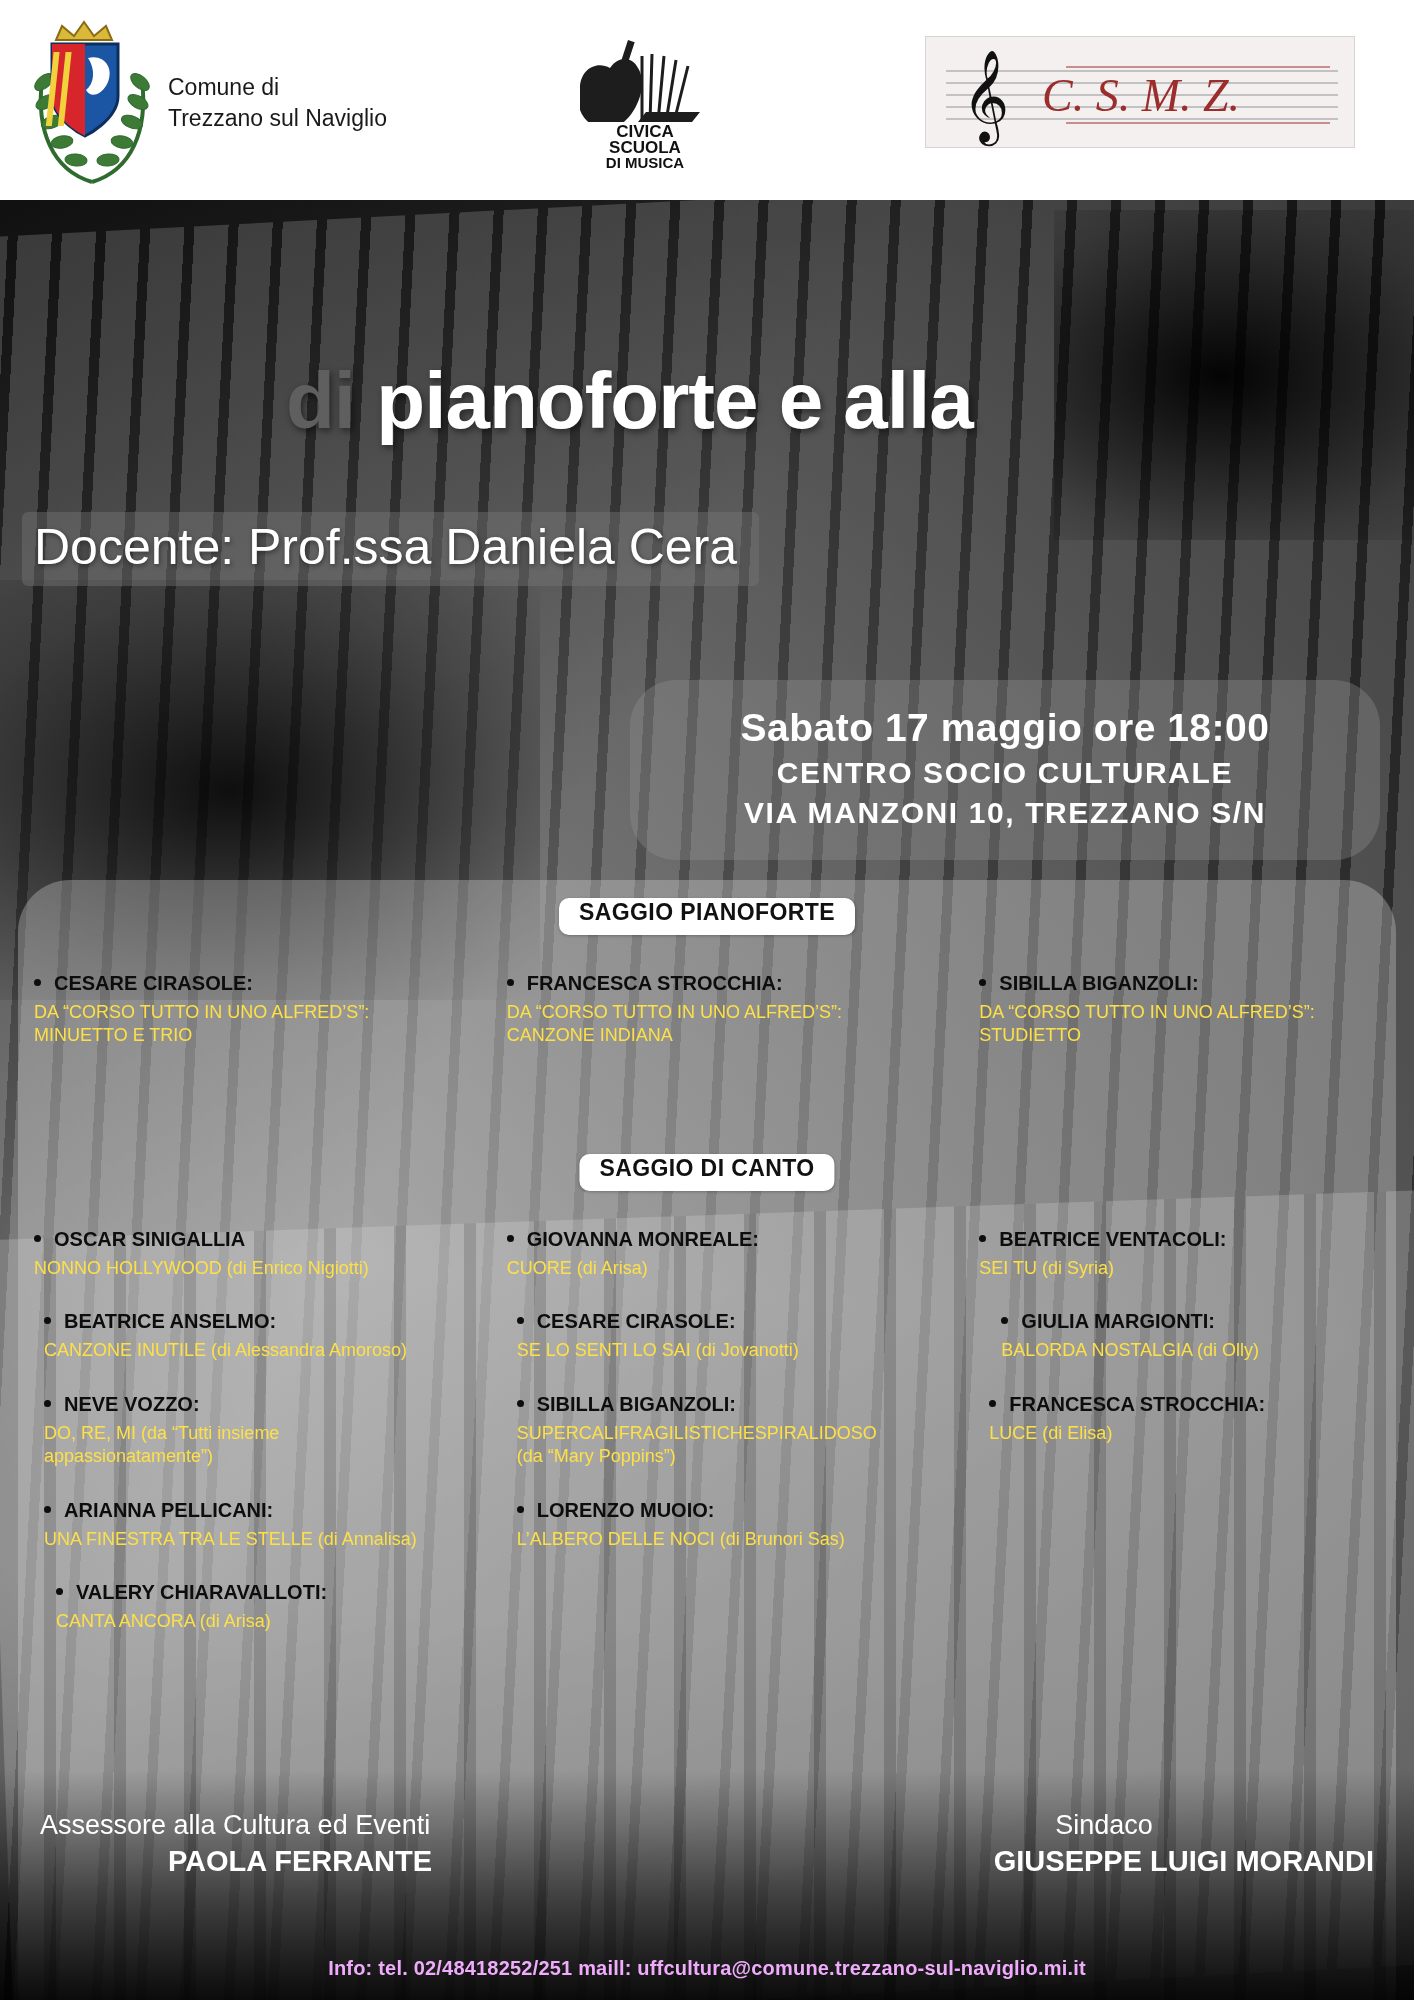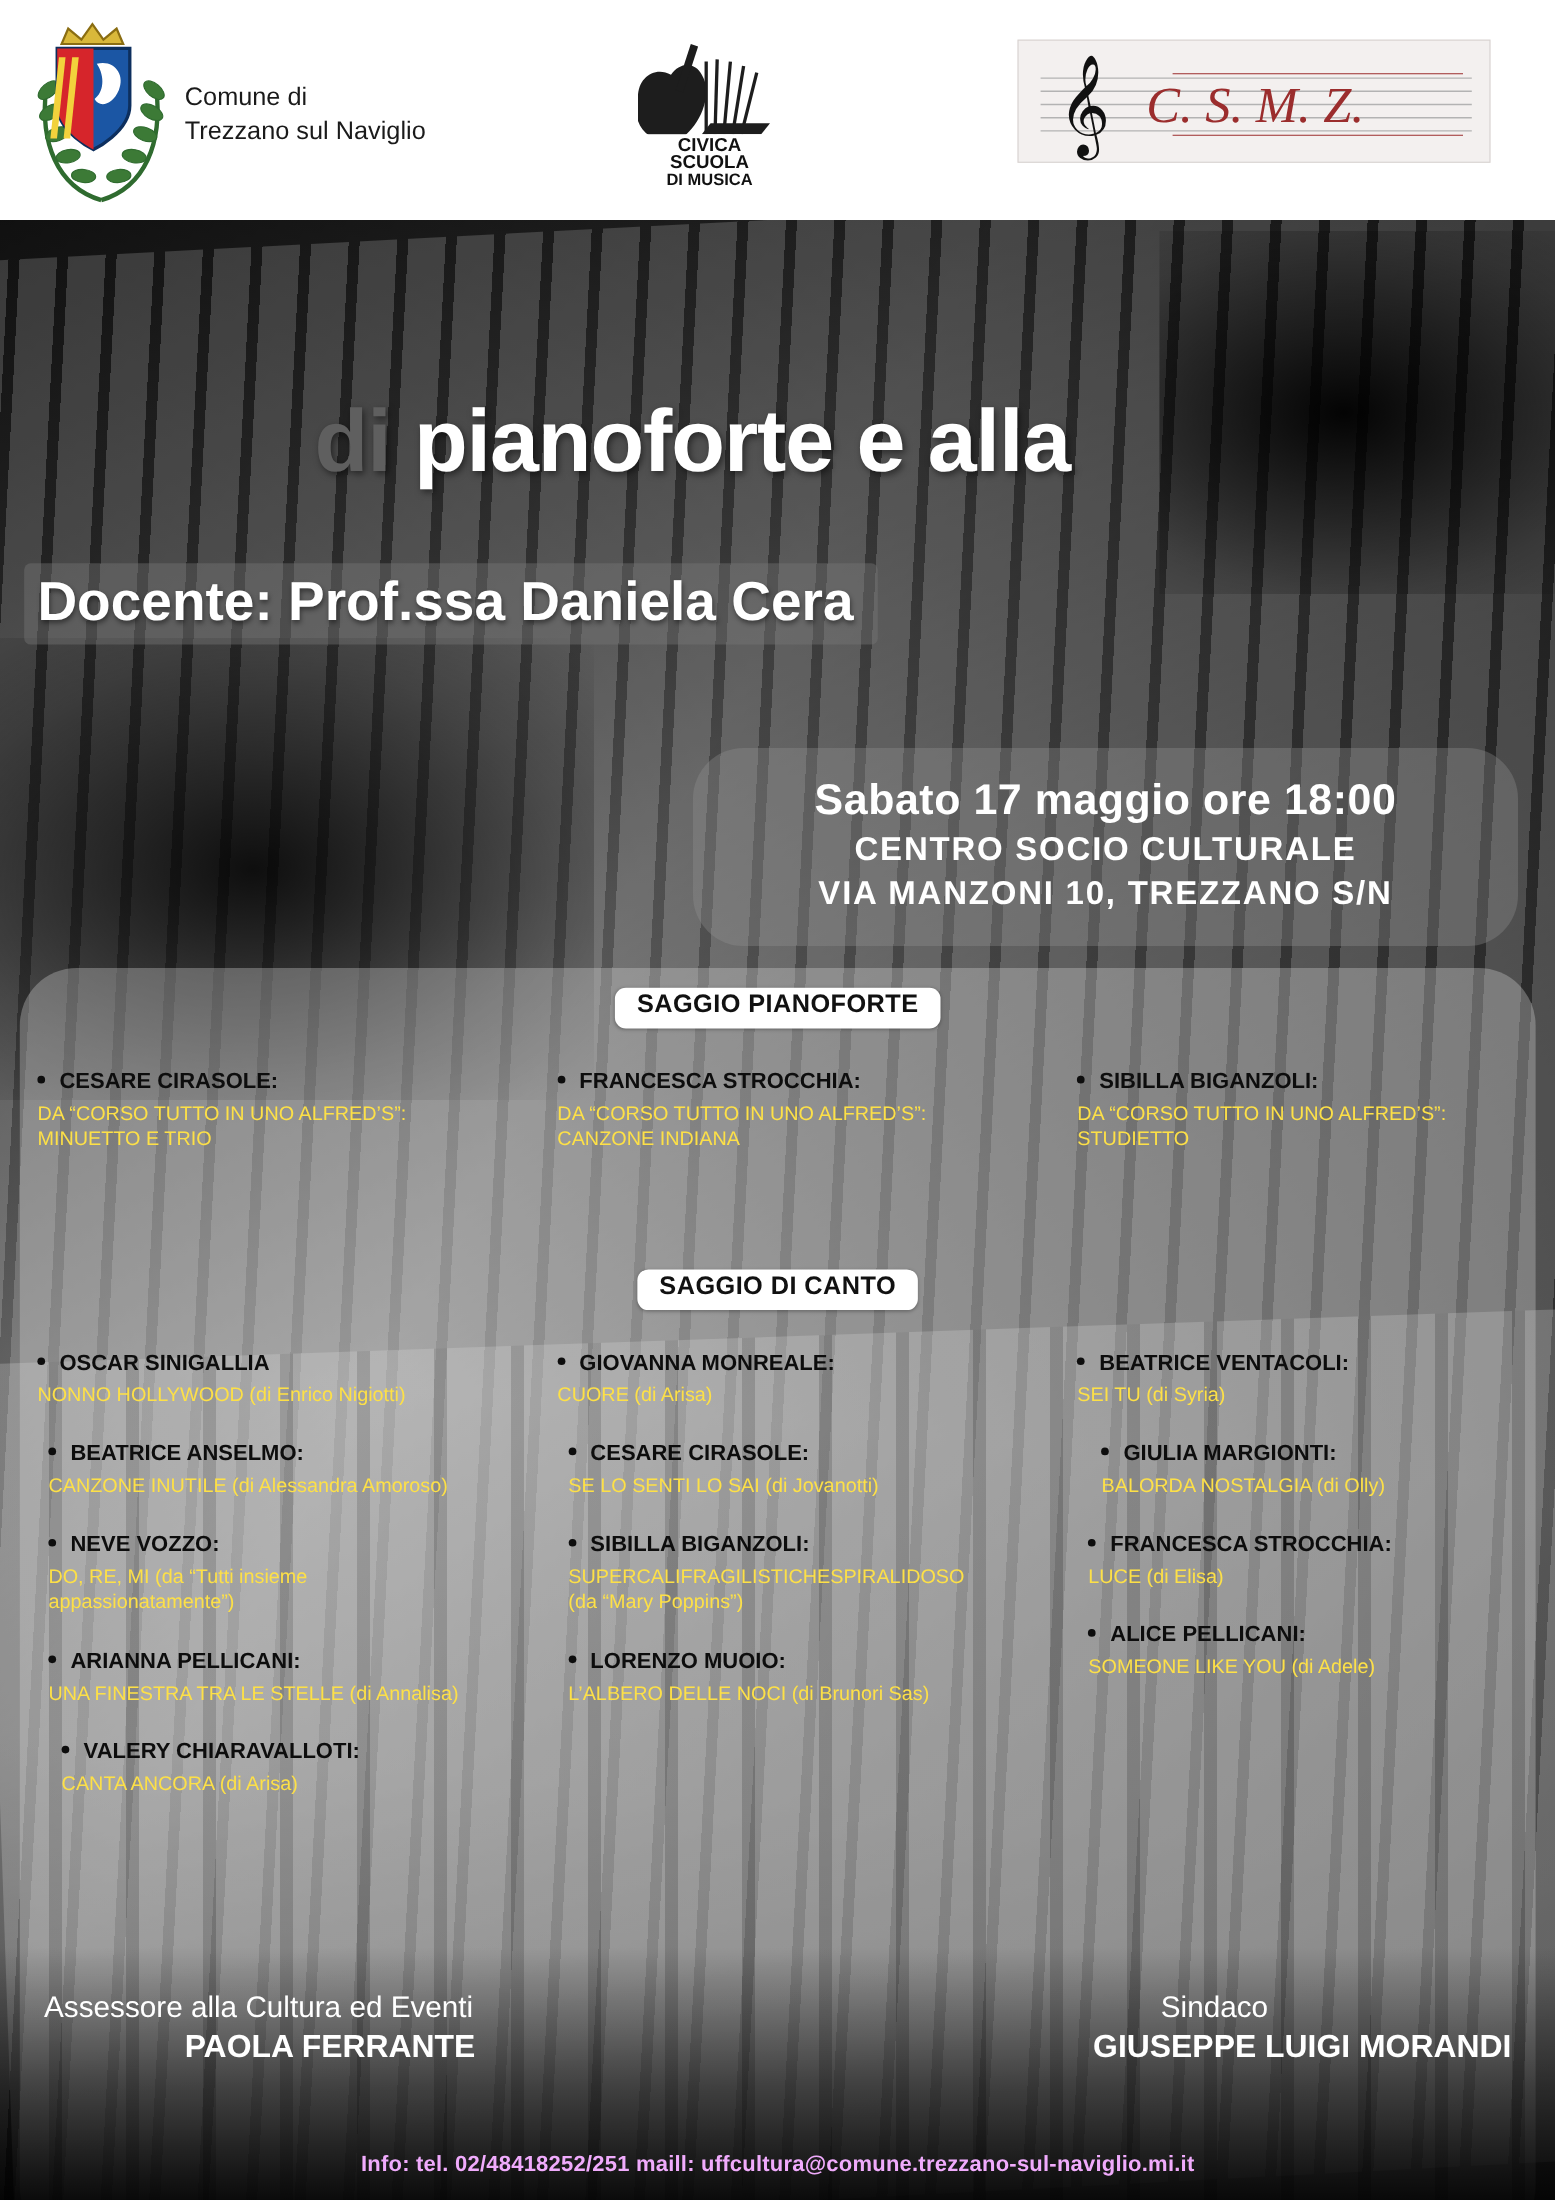--- a/index.html
+++ b/index.html
@@ -96,21 +96,21 @@
     letter-spacing: -1px;
     text-shadow: 2px 3px 7px rgba(0,0,0,0.5);
     white-space: nowrap;
   }
   .title-2 .dim { color: #5f5f5f; }
   .docente {
     position: absolute; left: 22px; top: 312px;
     padding: 6px 22px 10px 12px;
     background: rgba(120,120,120,0.42);
     border-radius: 6px;
-    font-size: 50px; font-weight: bold; color: #ffffff;
+    font-size: 50px; font-weight: normal; color: #ffffff;
     text-shadow: 1px 2px 5px rgba(0,0,0,0.45);
     white-space: nowrap;
   }
 
   
   .when-box {
     position: absolute; right: 34px; top: 480px; width: 750px;
     padding: 26px 40px 30px 40px;
     background: rgba(150,150,150,0.33);
     border-radius: 46px 46px 46px 46px;
@@ -406,27 +406,20 @@
             </div>
             <div class="entry-piece">BALORDA NOSTALGIA (di Olly)</div>
           </div>
           <div class="entry shift-1">
             <div class="entry-name">
               <span class="bullet"></span>
               <span>FRANCESCA STROCCHIA:</span>
             </div>
             <div class="entry-piece">LUCE (di Elisa)</div>
           </div>
-          <div class="entry shift-1">
-            <div class="entry-name">
-              <span class="bullet"></span>
-              <span>ALICE PELLICANI:</span>
-            </div>
-            <div class="entry-piece">SOMEONE LIKE YOU (di Adele)</div>
-          </div>
         </div>
       </div>
   </div>
 
   <div class="dark-bottom"></div>
 
   <div class="sig-left">
     <div class="sig-role">Assessore alla Cultura ed Eventi</div>
     <div class="sig-name">PAOLA FERRANTE</div>
   </div>

